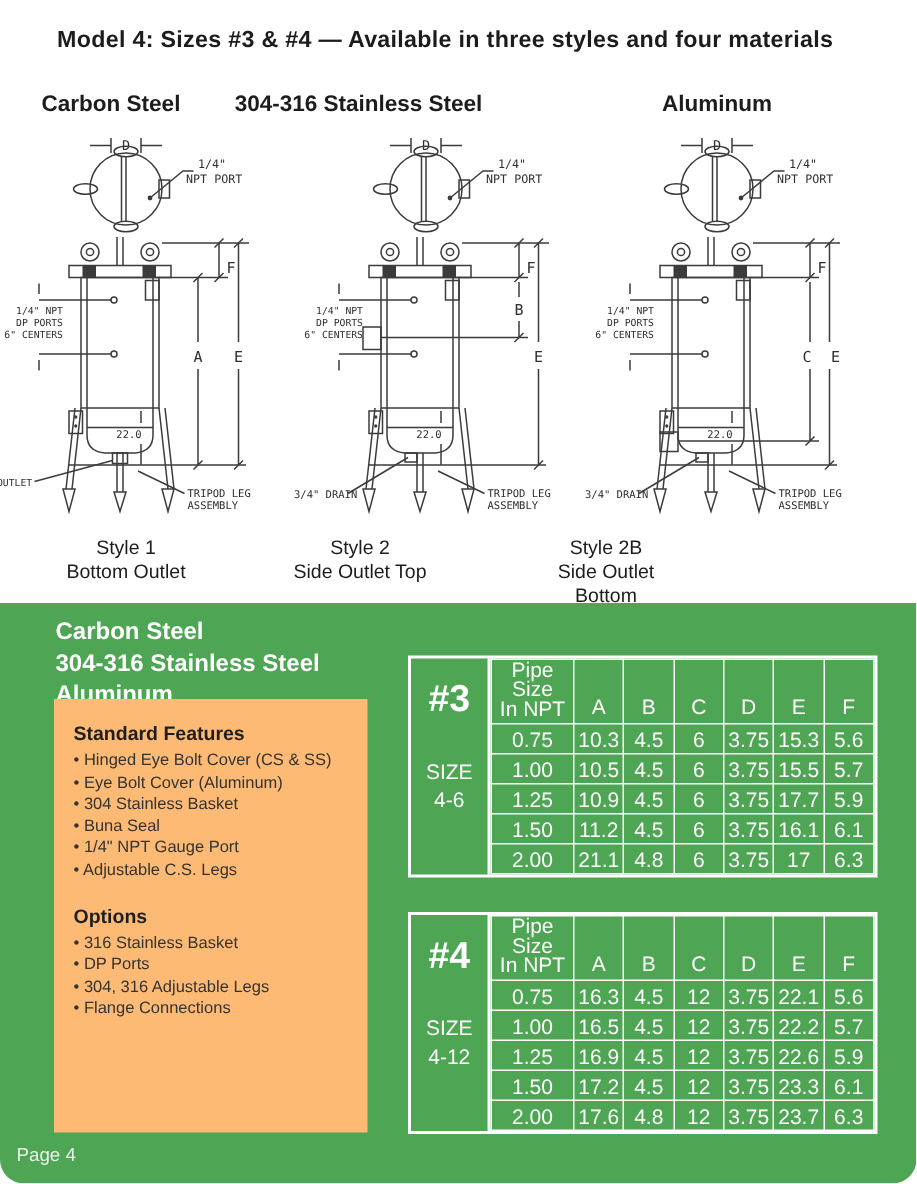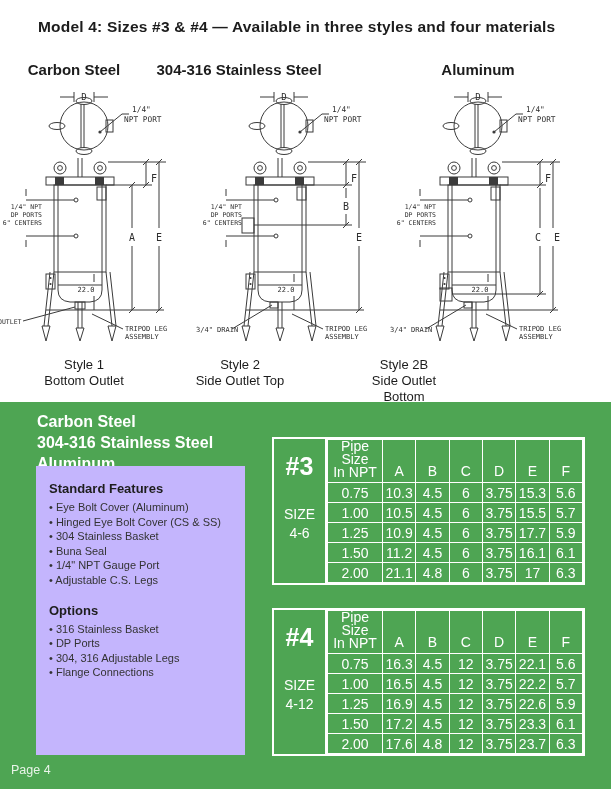--- a/index.html
+++ b/index.html
@@ -1,34 +1,34 @@
 <!DOCTYPE html>
 <html><head>
 <meta charset="utf-8">
 <style>
   html,body { margin:0; padding:0; background:#fff; }
   .page { position:relative; width:611px; height:789px; background:#fff;
-          font-family:"Liberation Sans", sans-serif; overflow:hidden; }
+          font-family:"Liberation Sans", sans-serif; overflow:hidden;border-radius:16px; }
   .title { position:absolute; left:38px; top:18px; margin:0; font-size:15.5px;
            font-weight:bold; color:#1c1c1c; letter-spacing:.2px; }
   .mat-header { position:absolute; top:61px; transform:translateX(-50%);
                 font-weight:bold; font-size:15px; color:#1c1c1c; white-space:nowrap; }
   .diagram { position:absolute; top:88px; width:200px; height:260px; }
   .caption { position:absolute; top:357px; transform:translateX(-50%); text-align:center;
              font-weight:normal; font-size:13px; line-height:16px; color:#1c1c1c; white-space:nowrap; }
   svg .ln { stroke:#3b3b3b; stroke-width:1; fill:none; }
   svg .fl { fill:#3b3b3b; stroke:none; }
   svg text { fill:#2e2e2e; font-family:"DejaVu Sans Mono", monospace; }
   .t10 { font-size:10px; } .t9 { font-size:9px; }
   .t8 { font-size:7.8px; } .t7 { font-size:7px; } .t65 { font-size:6.5px; }
   .green { position:absolute; left:0; top:402px; width:611px; height:387px; background:#4ea553; }
   .green-heading { position:absolute; left:37px; top:9px; color:#fff; font-weight:bold;
                    font-size:16px; line-height:21px; }
   .features-box { position:absolute; left:36px; top:64px; width:209px; height:289px;
-                  background:#c4b5fd; padding:15px 24px 0 13px; box-sizing:border-box; }
+                  background:#fdba74; padding:15px 24px 0 13px; box-sizing:border-box; }
   .feat-title { font-weight:bold; font-size:13px; color:#1e1e1e; margin:0 0 4px 0; }
   ul.feat { list-style:none; margin:0 0 15px 0; padding:0; font-size:11px;
             line-height:14.6px; color:#333; }
   ul.feat li::before { content:"• "; }
   .page-num { position:absolute; left:11px; bottom:12px; color:#e9f4e9; font-size:12.5px; }
   .gtable { position:absolute; left:272px; width:313px; border:2px solid #fff;
             box-sizing:border-box; display:flex; color:#fff; }
   .gt-label { width:51px; border-right:2px solid #fff; text-align:center; flex-shrink:0; }
   .gt-id { font-size:25px; font-weight:bold; margin-top:13px; }
   .gt-size { margin-top:24px; font-size:14px; line-height:19px; }
@@ -254,22 +254,22 @@
 
     <div class="green-heading">
       <div>Carbon Steel</div>
       <div>304-316 Stainless Steel</div>
       <div>Aluminum</div>
     </div>
 
     <div class="features-box">
       <div class="feat-title">Standard Features</div>
       <ul class="feat">
+        <li>Hinged Eye Bolt Cover (CS &amp; SS)</li>
         <li>Eye Bolt Cover (Aluminum)</li>
-        <li>Hinged Eye Bolt Cover (CS &amp; SS)</li>
         <li>304 Stainless Basket</li>
         <li>Buna Seal</li>
         <li>1/4" NPT Gauge Port</li>
         <li>Adjustable C.S. Legs</li>
       </ul>
       <div class="feat-title">Options</div>
       <ul class="feat">
         <li>316 Stainless Basket</li>
         <li>DP Ports</li>
         <li>304, 316 Adjustable Legs</li>

